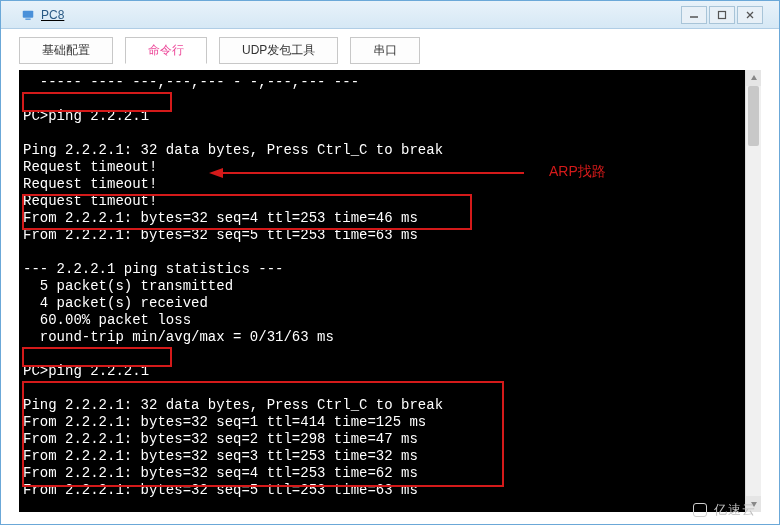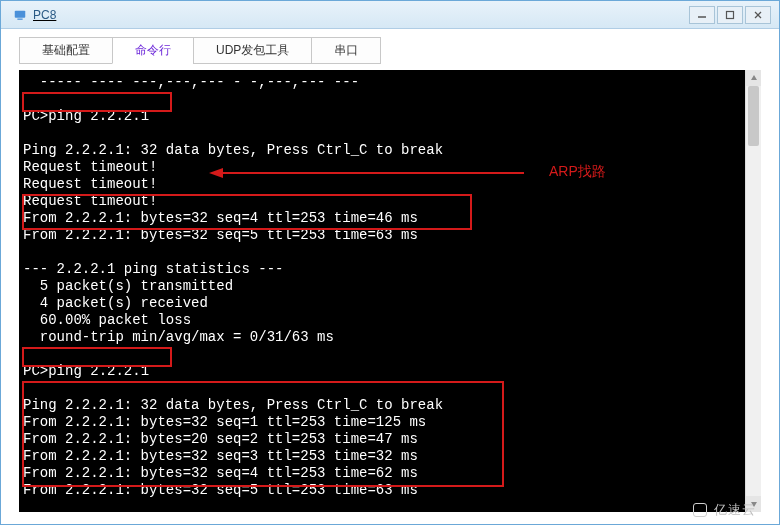--- a/index.html
+++ b/index.html
@@ -17,59 +17,59 @@
       height: 100%;
       display: flex;
       flex-direction: column;
     }
     .titlebar {
       background: linear-gradient(#e8f2fa, #d6e8f5);
       height: 28px;
       display: flex;
       align-items: center;
       justify-content: space-between;
-      padding: 0 8px;
+      padding: 0 16px;
       border-bottom: 1px solid #b0cde5;
       text-decoration: underline;
     }
     .title-left { display: flex; align-items: center; gap: 6px; padding-left: 4px; }
     .app-icon { width: 14px; height: 14px; }
     .app-icon svg { width: 14px; height: 14px; }
     .title-text { font-size: 12px; color: #2a5a85; font-weight: 500; }
     .title-controls { display: flex; gap: 2px; }
     .tcbtn {
       width: 26px; height: 18px;
       border: 1px solid #a8c4d8;
       background: #e8f0f7;
       display: flex; align-items: center; justify-content: center;
       font-size: 11px; color: #555;
       cursor: pointer;
     }
     .tcbtn svg { width: 10px; height: 10px; }
     .tabbar {
       display: flex;
       padding: 8px 18px 0 18px;
-      gap: 0;
+      gap: 13px;
       background: #fff;
     }
     .tab {
       border: 1px solid #c8c8c8;
       border-bottom: 1px solid #c8c8c8;
       padding: 4px 22px;
       font-size: 12px;
       color: #333;
       background: #fdfdfd;
       margin-right: -1px;
       cursor: pointer;
     }
     .tab.active {
       border-top: 1px solid #c8c8c8;
       background: #fff;
       border-bottom: 1px solid #fff;
-      color: #6d28d9;
+      color: #ec4899;
     }
     .terminal-wrap {
       margin: 6px 18px 12px 18px;
       flex: 1;
       position: relative;
       background: #000;
       overflow: hidden;
     }
     .terminal {
       background: #000;
@@ -181,22 +181,22 @@
 
 <span>--- 2.2.2.1 ping statistics ---</span>
 <span>  5 packet(s) transmitted</span>
 <span>  4 packet(s) received</span>
 <span>  60.00% packet loss</span>
 <span>  round-trip min/avg/max = 0/31/63 ms</span>
 
 <span>PC&gt;</span><span>ping 2.2.2.1</span>
 
 <span>Ping 2.2.2.1: 32 data bytes, Press Ctrl_C to break</span>
-<span>From 2.2.2.1: bytes=32 seq=1 ttl=253 time=125 ms</span>
-<span>From 2.2.2.1: bytes=20 seq=2 ttl=253 time=47 ms</span>
+<span>From 2.2.2.1: bytes=32 seq=1 ttl=414 time=125 ms</span>
+<span>From 2.2.2.1: bytes=32 seq=2 ttl=298 time=47 ms</span>
 <span>From 2.2.2.1: bytes=32 seq=3 ttl=253 time=32 ms</span>
 <span>From 2.2.2.1: bytes=32 seq=4 ttl=253 time=62 ms</span>
 <span>From 2.2.2.1: bytes=32 seq=5 ttl=253 time=63 ms</span>
 
 </div>
 
     <div class="hl-box hl1"></div>
     <div class="hl-box hl2"></div>
     <div class="hl-box hl3"></div>
     <div class="hl-box hl4"></div>

